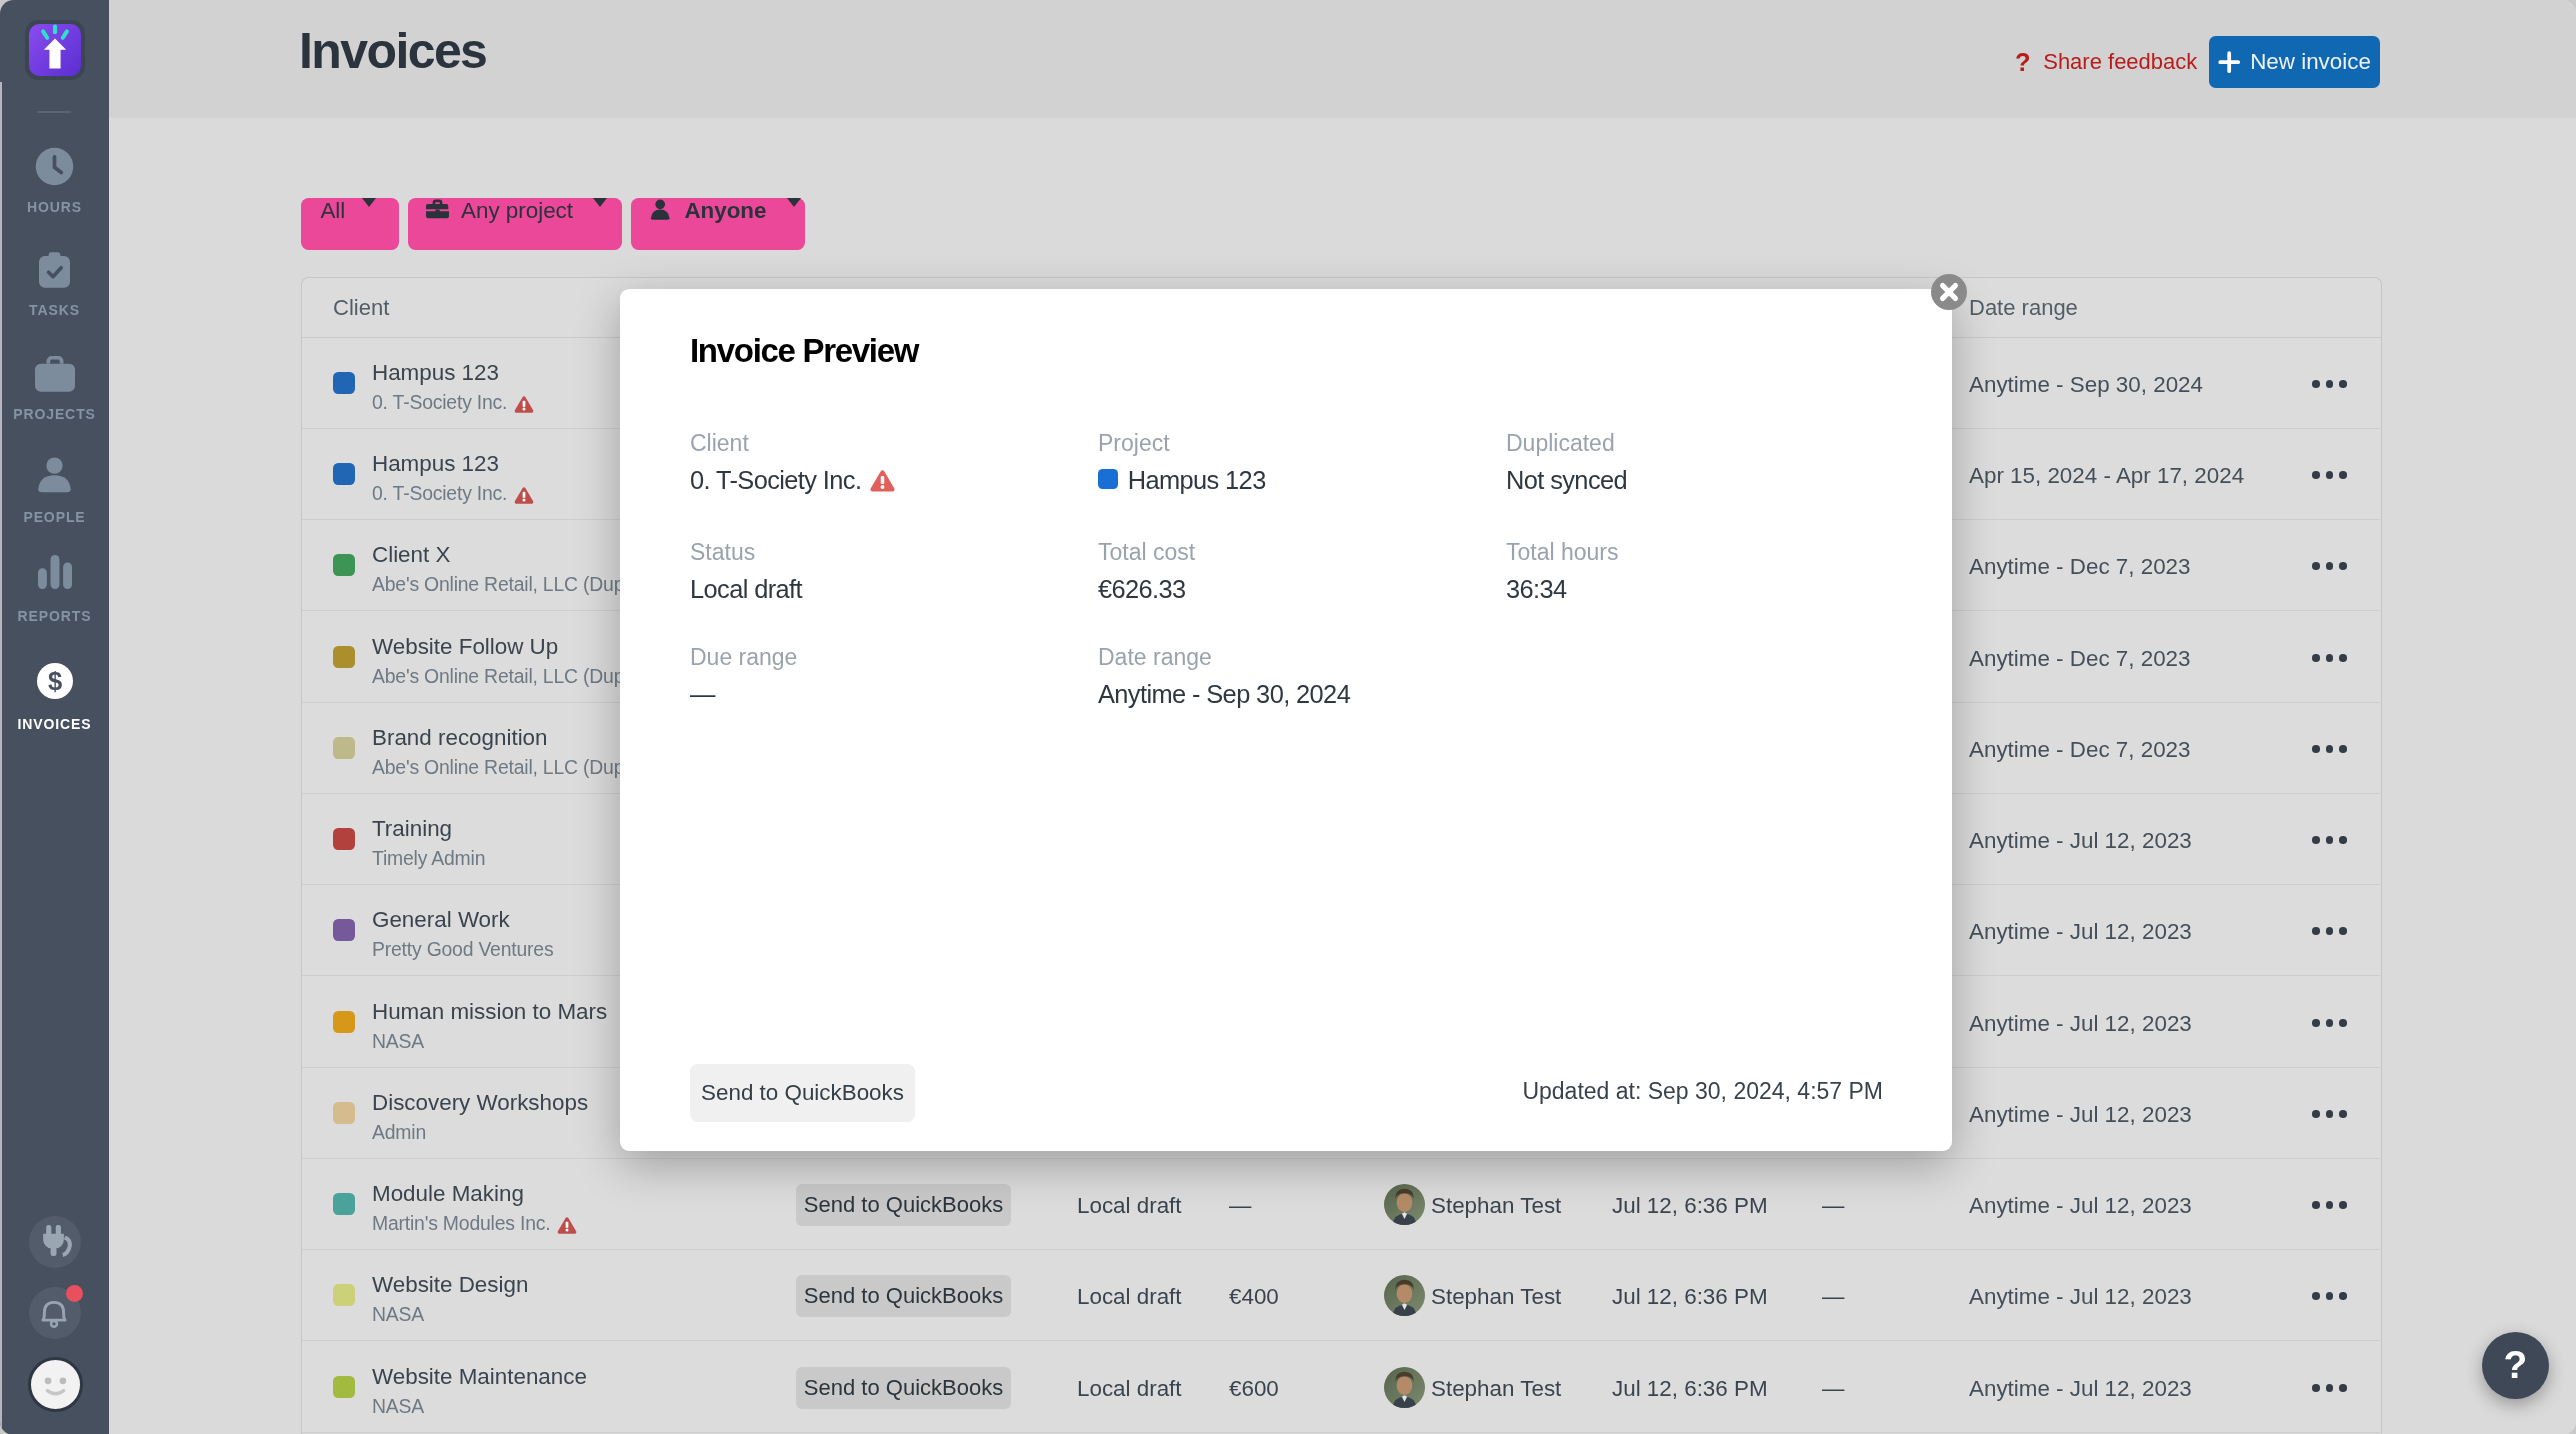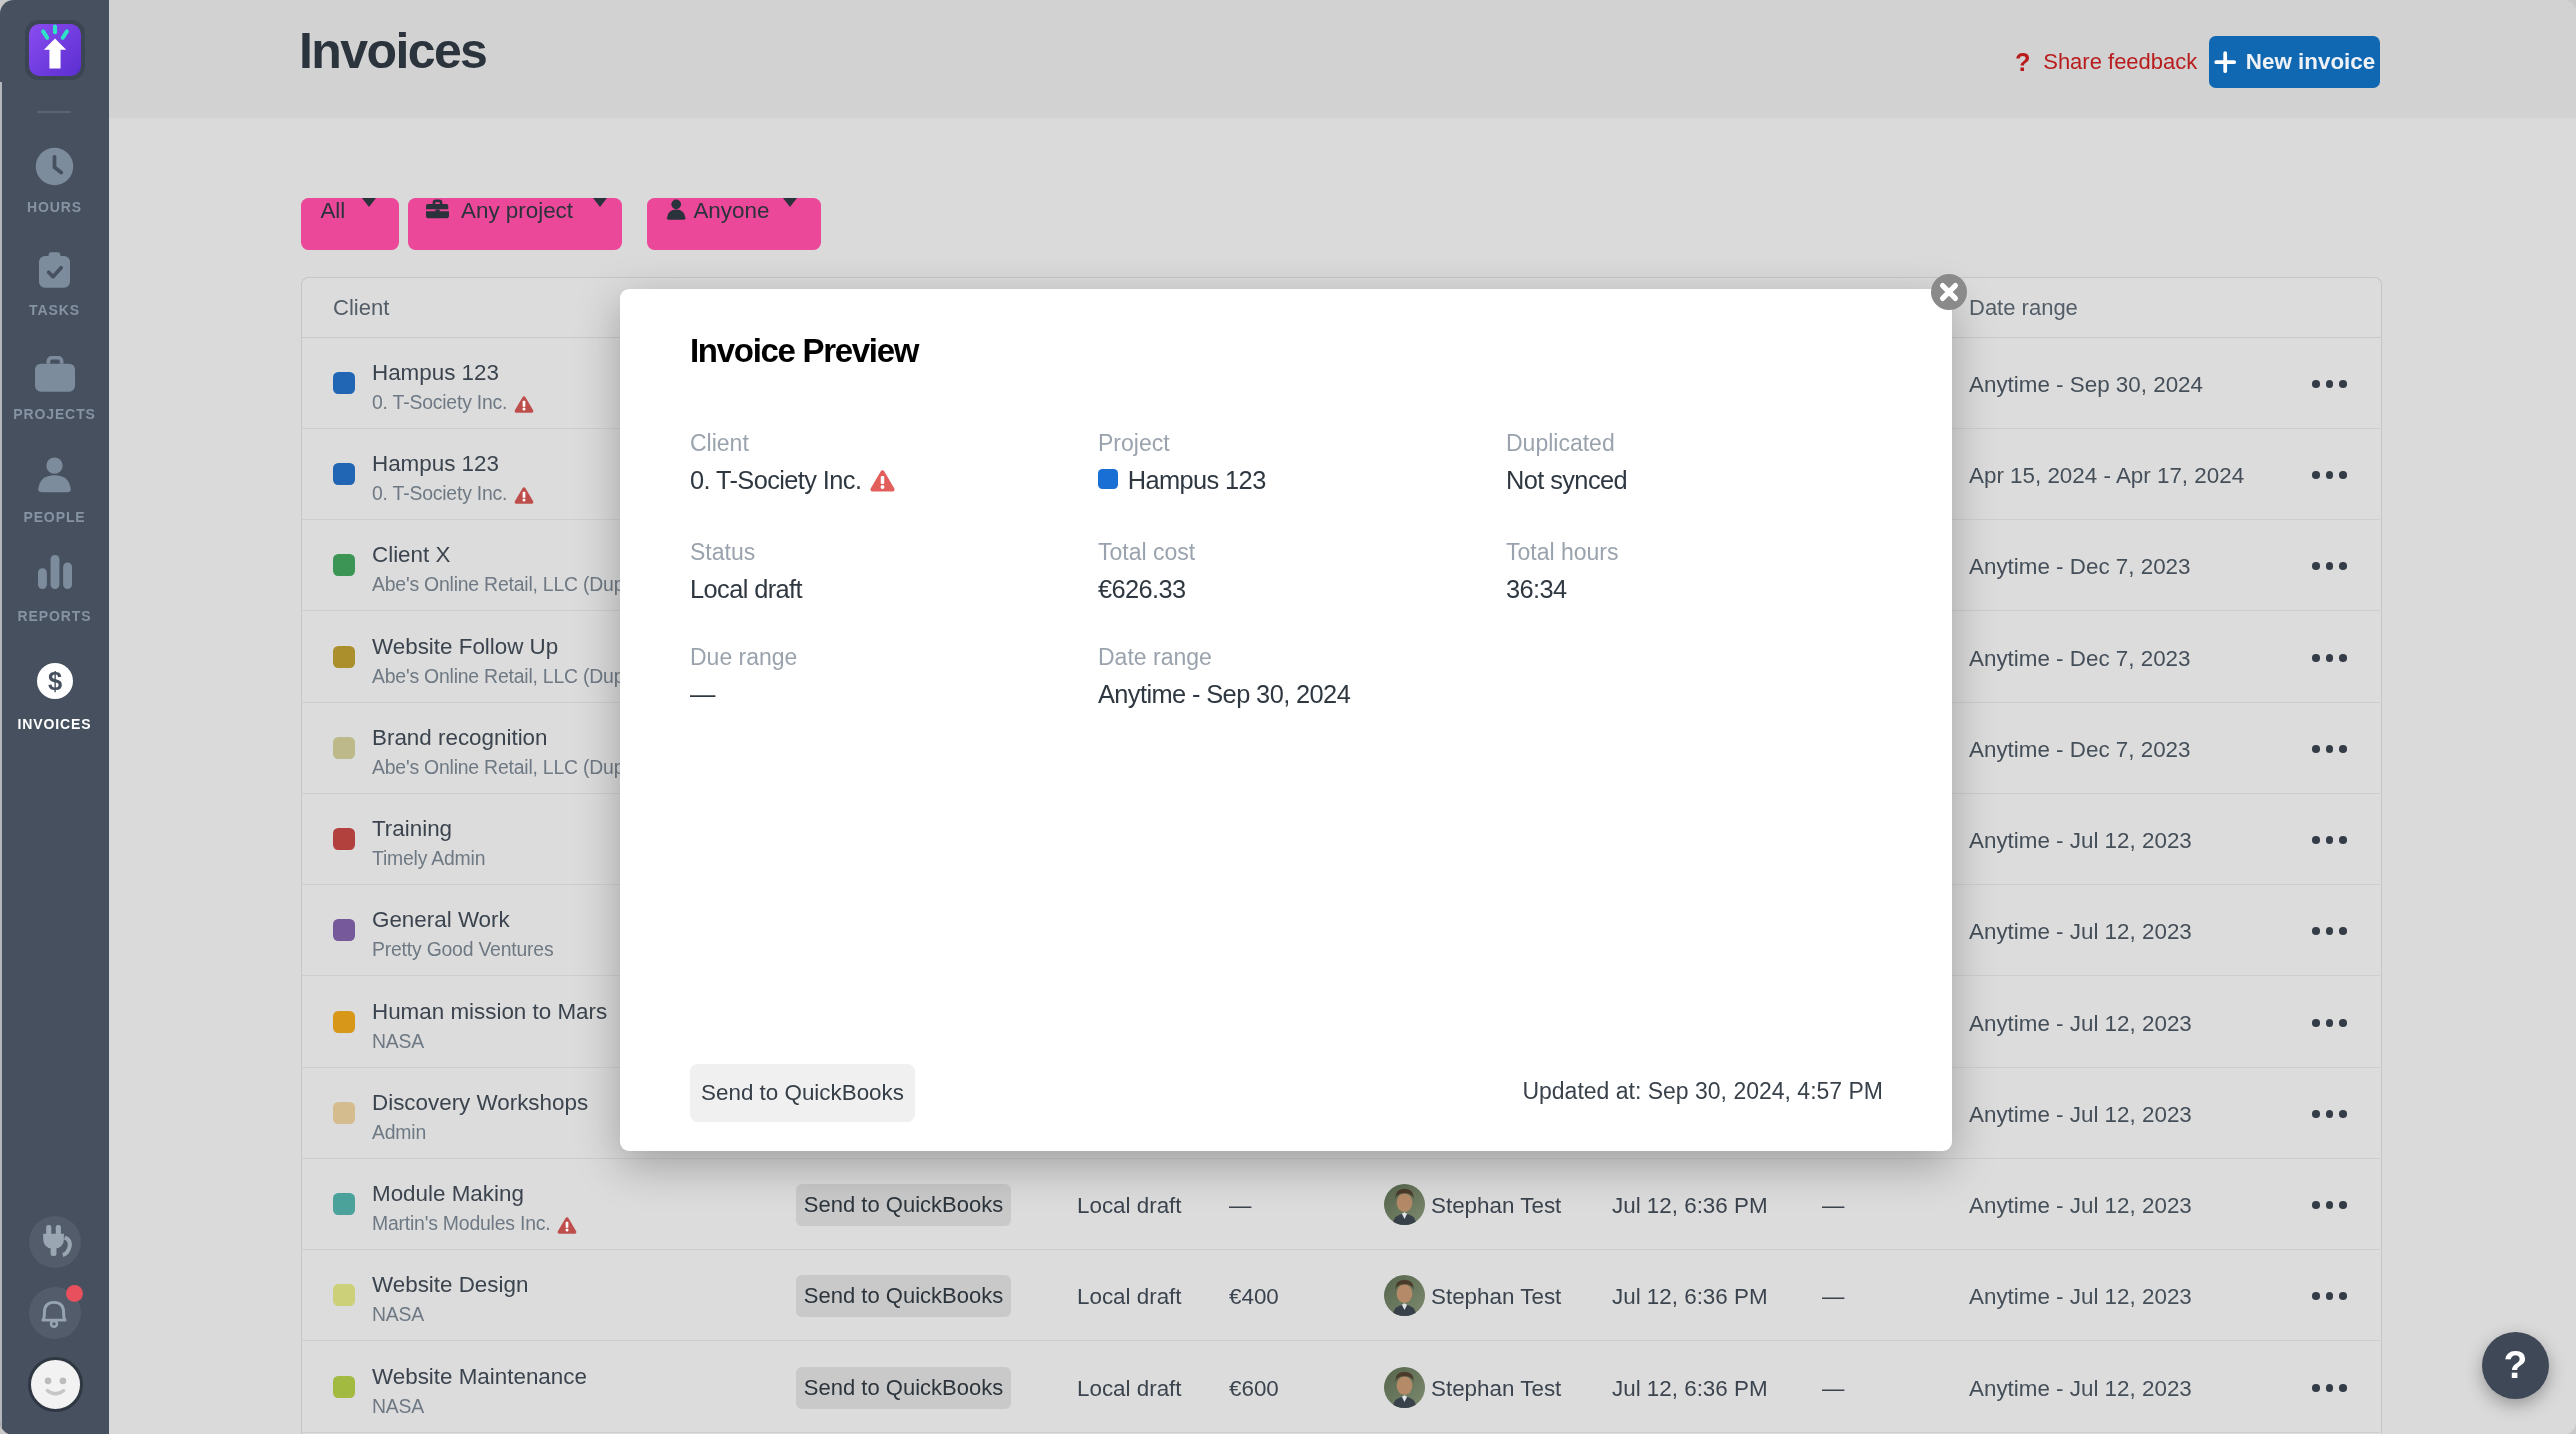--- a/index.html
+++ b/index.html
@@ -14,21 +14,21 @@
   .nav .lbl { font-size:14px; font-weight:700; letter-spacing:0.9px; }
   .nav.on { color:#fff; }
   .divider { position:absolute; left:37px; top:111px; width:34px; height:2.2px; background:#5a6472; border-radius:1.5px; }
   .bcirc { position:absolute; left:29px; width:52px; height:52px; border-radius:50%; background:#525c6a; }
 
   
   .band { position:absolute; left:109px; top:0; width:2467px; height:118px; background:#d2d2d2; }
   .title { position:absolute; left:299px; top:22px; font-size:50px; font-weight:700; color:#2b333d; letter-spacing:-1.6px; }
   .sharef { position:absolute; left:2015px; top:46px; font-size:22px; font-weight:400; color:#b91c1c; }
   .sharef .q { font-size:25.4px; font-weight:800; margin-right:12.7px; position:relative; top:1.5px; }
-  .newinv { position:absolute; left:2209px; top:36px; width:171px; height:52px; border-radius:6.7px; background:#1168b2; color:#eef2f6; font-size:22.4px; font-weight:700; display:flex; align-items:center; justify-content:center; gap:9.7px; }
+  .newinv { position:absolute; left:2209px; top:36px; width:171px; height:52px; border-radius:6.7px; background:#1168b2; color:#eef2f6; font-size:22.4px; font-weight:400; display:flex; align-items:center; justify-content:center; gap:9.7px; }
 
   
   .fbtn { position:absolute; top:198px; height:52px; border-radius:7.5px; background:#ec4899; color:#2a323b; font-size:22.4px; font-weight:400; display:flex; align-items:flex-start; }
   .caret { width:0; height:0; border-left:7.5px solid transparent; border-right:7.5px solid transparent; border-top:9px solid #2a323b; }
 
   
   .card { position:absolute; left:301px; top:277px; width:2081px; height:1157px; background:#dcdcdc; border:1.5px solid #c6c6c6; border-bottom:none; border-radius:7.5px 7.5px 0 0; }
   .thead { position:absolute; left:0; top:0; width:100%; height:60px; border-bottom:1.5px solid #c9c9c9; }
   .th { position:absolute; top:0; height:60px; line-height:60px; font-size:22px; color:#525d67; }
   .row { position:absolute; left:0; width:2078px; height:91px; border-bottom:1.5px solid #cecece; font-size:22.4px; color:#3b444e; }
@@ -75,21 +75,21 @@
   <div class="fbtn" style="left:301px; width:98px; padding-left:19.4px; gap:17px;">All<span class="caret"></span></div>
   <div class="fbtn" style="left:408px; width:214px; padding-left:18px; gap:12px;">
     <svg width="23" height="23" viewBox="0 0 32 32">
         <path d="M3.5 8.5 h25 a2.5 2.5 0 0 1 2.5 2.5 v4.5 h-31 v-4.5 a2.5 2.5 0 0 1 2.5-2.5 Z" fill="#2a323b"></path>
         <path d="M0 18.5 h13 v-2.5 h6 v2.5 h13 v7 a2.5 2.5 0 0 1-2.5 2.5 h-27 a2.5 2.5 0 0 1-2.5-2.5 Z" fill="#2a323b"></path>
         <path d="M11 8.5 V6.8 A2.8 2.8 0 0 1 13.8 4 h4.4 A2.8 2.8 0 0 1 21 6.8 V8.5" fill="none" stroke="#2a323b" stroke-width="3.6"></path>
       </svg>
     <span>Any project</span>
       <span class="caret" style="margin-left:7.5px;"></span>
     </div>
-  <div class="fbtn" style="left:647px; width:174px; padding-left:18px; gap:6px;">
+  <div class="fbtn" style="left:631px; width:174px; padding-left:18px; gap:13px;font-weight:bold;">
     <svg width="22.4" height="22.4" viewBox="0 0 30 30">
         <circle cx="15" cy="8.5" r="6.5" fill="#2a323b"></circle>
         <path d="M2.5 27 Q4 15.5 15 15.5 Q26 15.5 27.5 27 Q27.5 29 25 29 H5 Q2.5 29 2.5 27 Z" fill="#2a323b"></path>
       </svg>
     <span>Anyone</span>
       <span class="caret" style="margin-left:7.5px;"></span>
     </div>
 
   <div class="card">
     <div class="thead">

